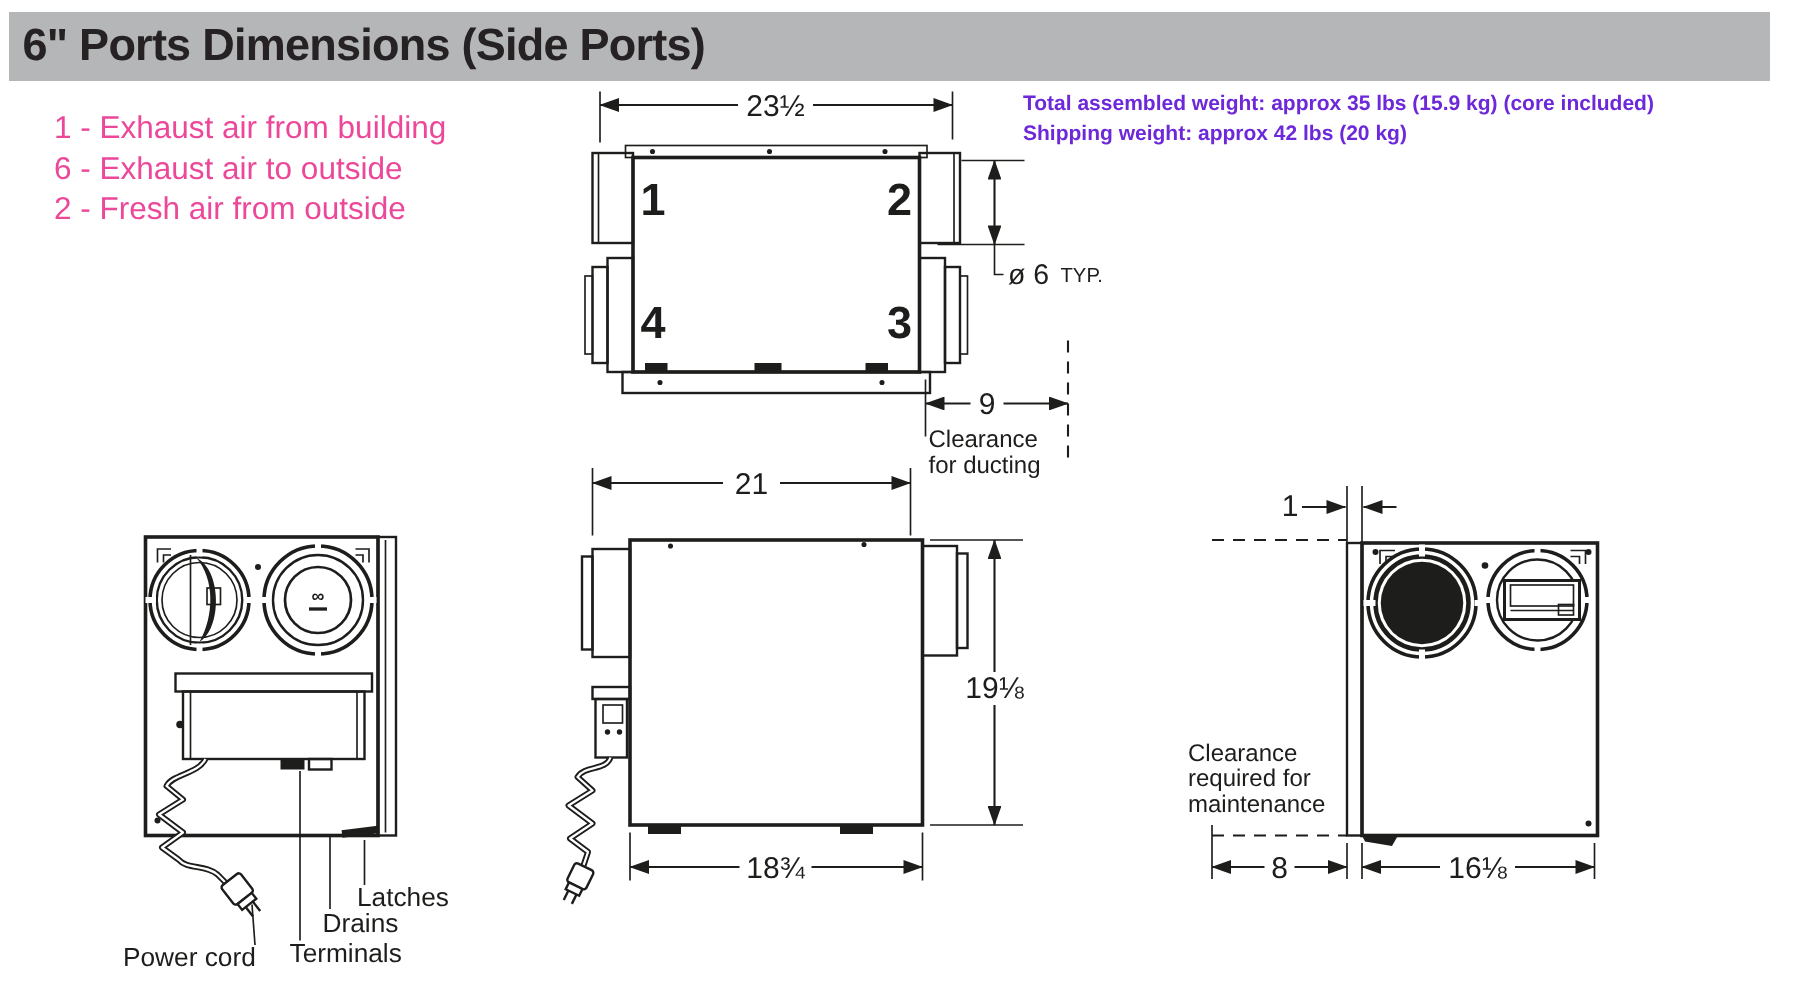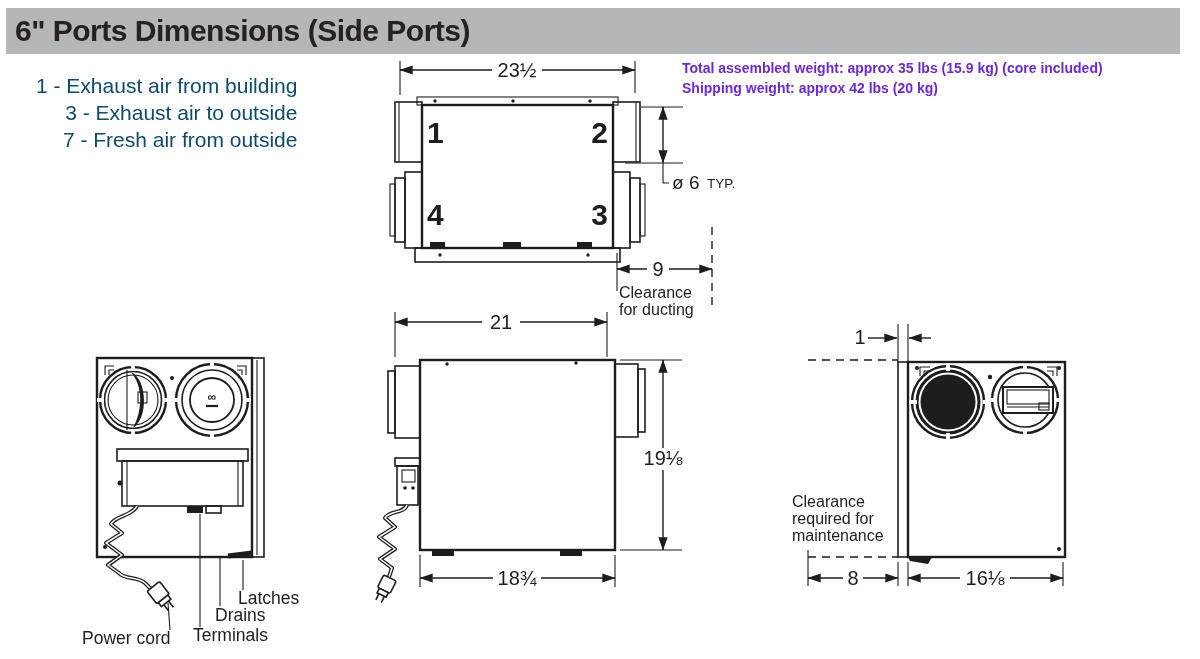--- a/index.html
+++ b/index.html
@@ -2,21 +2,21 @@
 <html style="--ink: #1d1d1b; --header-bg: #b4b6b8;"><head>
 <meta charset="utf-8">
 <style>
   :root{ --ink:#1d1d1b; --header-bg:#b4b6b8; }
   html,body{margin:0;padding:0;background:#fff;}
   #stage{position:relative;width:1200px;height:659px;background:#fff;overflow:hidden;
          font-family:"Liberation Sans","DejaVu Sans",sans-serif;color:var(--ink);}
   .header-bar{position:absolute;left:6px;top:8px;width:1174px;height:46px;
               background:var(--header-bg);display:flex;align-items:center;}
   .header-bar .title{font-size:30px;font-weight:bold;color:#262223;padding-left:9px;letter-spacing:-0.5px;}
-  .legend{position:absolute;left:36px;top:72px;font-size:21px;line-height:27px;color:#0c4a6e;text-align:right;}
+  .legend{position:absolute;left:36px;top:72px;font-size:21px;line-height:27px;color:#ec4899;}
   .weights{position:absolute;left:682px;top:58px;font-size:14px;line-height:20px;color:#6d28d9;font-weight:bold;}
   svg.diag{position:absolute;overflow:visible;color:var(--ink);}
   .thick{fill:none;stroke:currentColor;stroke-width:2.4px;}
   .med{fill:none;stroke:currentColor;stroke-width:1.6px;}
   .thin{fill:none;stroke:currentColor;stroke-width:1.1px;}
   .dim{fill:none;stroke:currentColor;stroke-width:1.4px;}
   .dash{fill:none;stroke:currentColor;stroke-width:1.4px;stroke-dasharray:8 6;}
   .fillink{fill:currentColor;stroke:none;}
   .wbg{fill:#fff;stroke:none;}
   .cord-o{fill:none;stroke:currentColor;stroke-width:4px;stroke-linejoin:round;}
@@ -43,22 +43,22 @@
       </marker>
     </defs>
   </svg>
 
   <div class="header-bar">
     <div class="title">6" Ports Dimensions (Side Ports)</div>
   </div>
 
   <div class="legend">
     <div>1 - Exhaust air from building</div>
-    <div>3 - Exhaust air to outside</div>
-    <div>7 - Fresh air from outside</div>
+    <div>6 - Exhaust air to outside</div>
+    <div>2 - Fresh air from outside</div>
   </div>
 
   <div class="weights">
     <div>Total assembled weight: approx 35 lbs (15.9 kg) (core included)</div>
     <div>Shipping weight: approx 42 lbs (20 kg)</div>
   </div>
 
   <svg class="diag" style="left:385px;top:55px" width="420" height="265" viewBox="0 0 420 265">
 
     <g>

